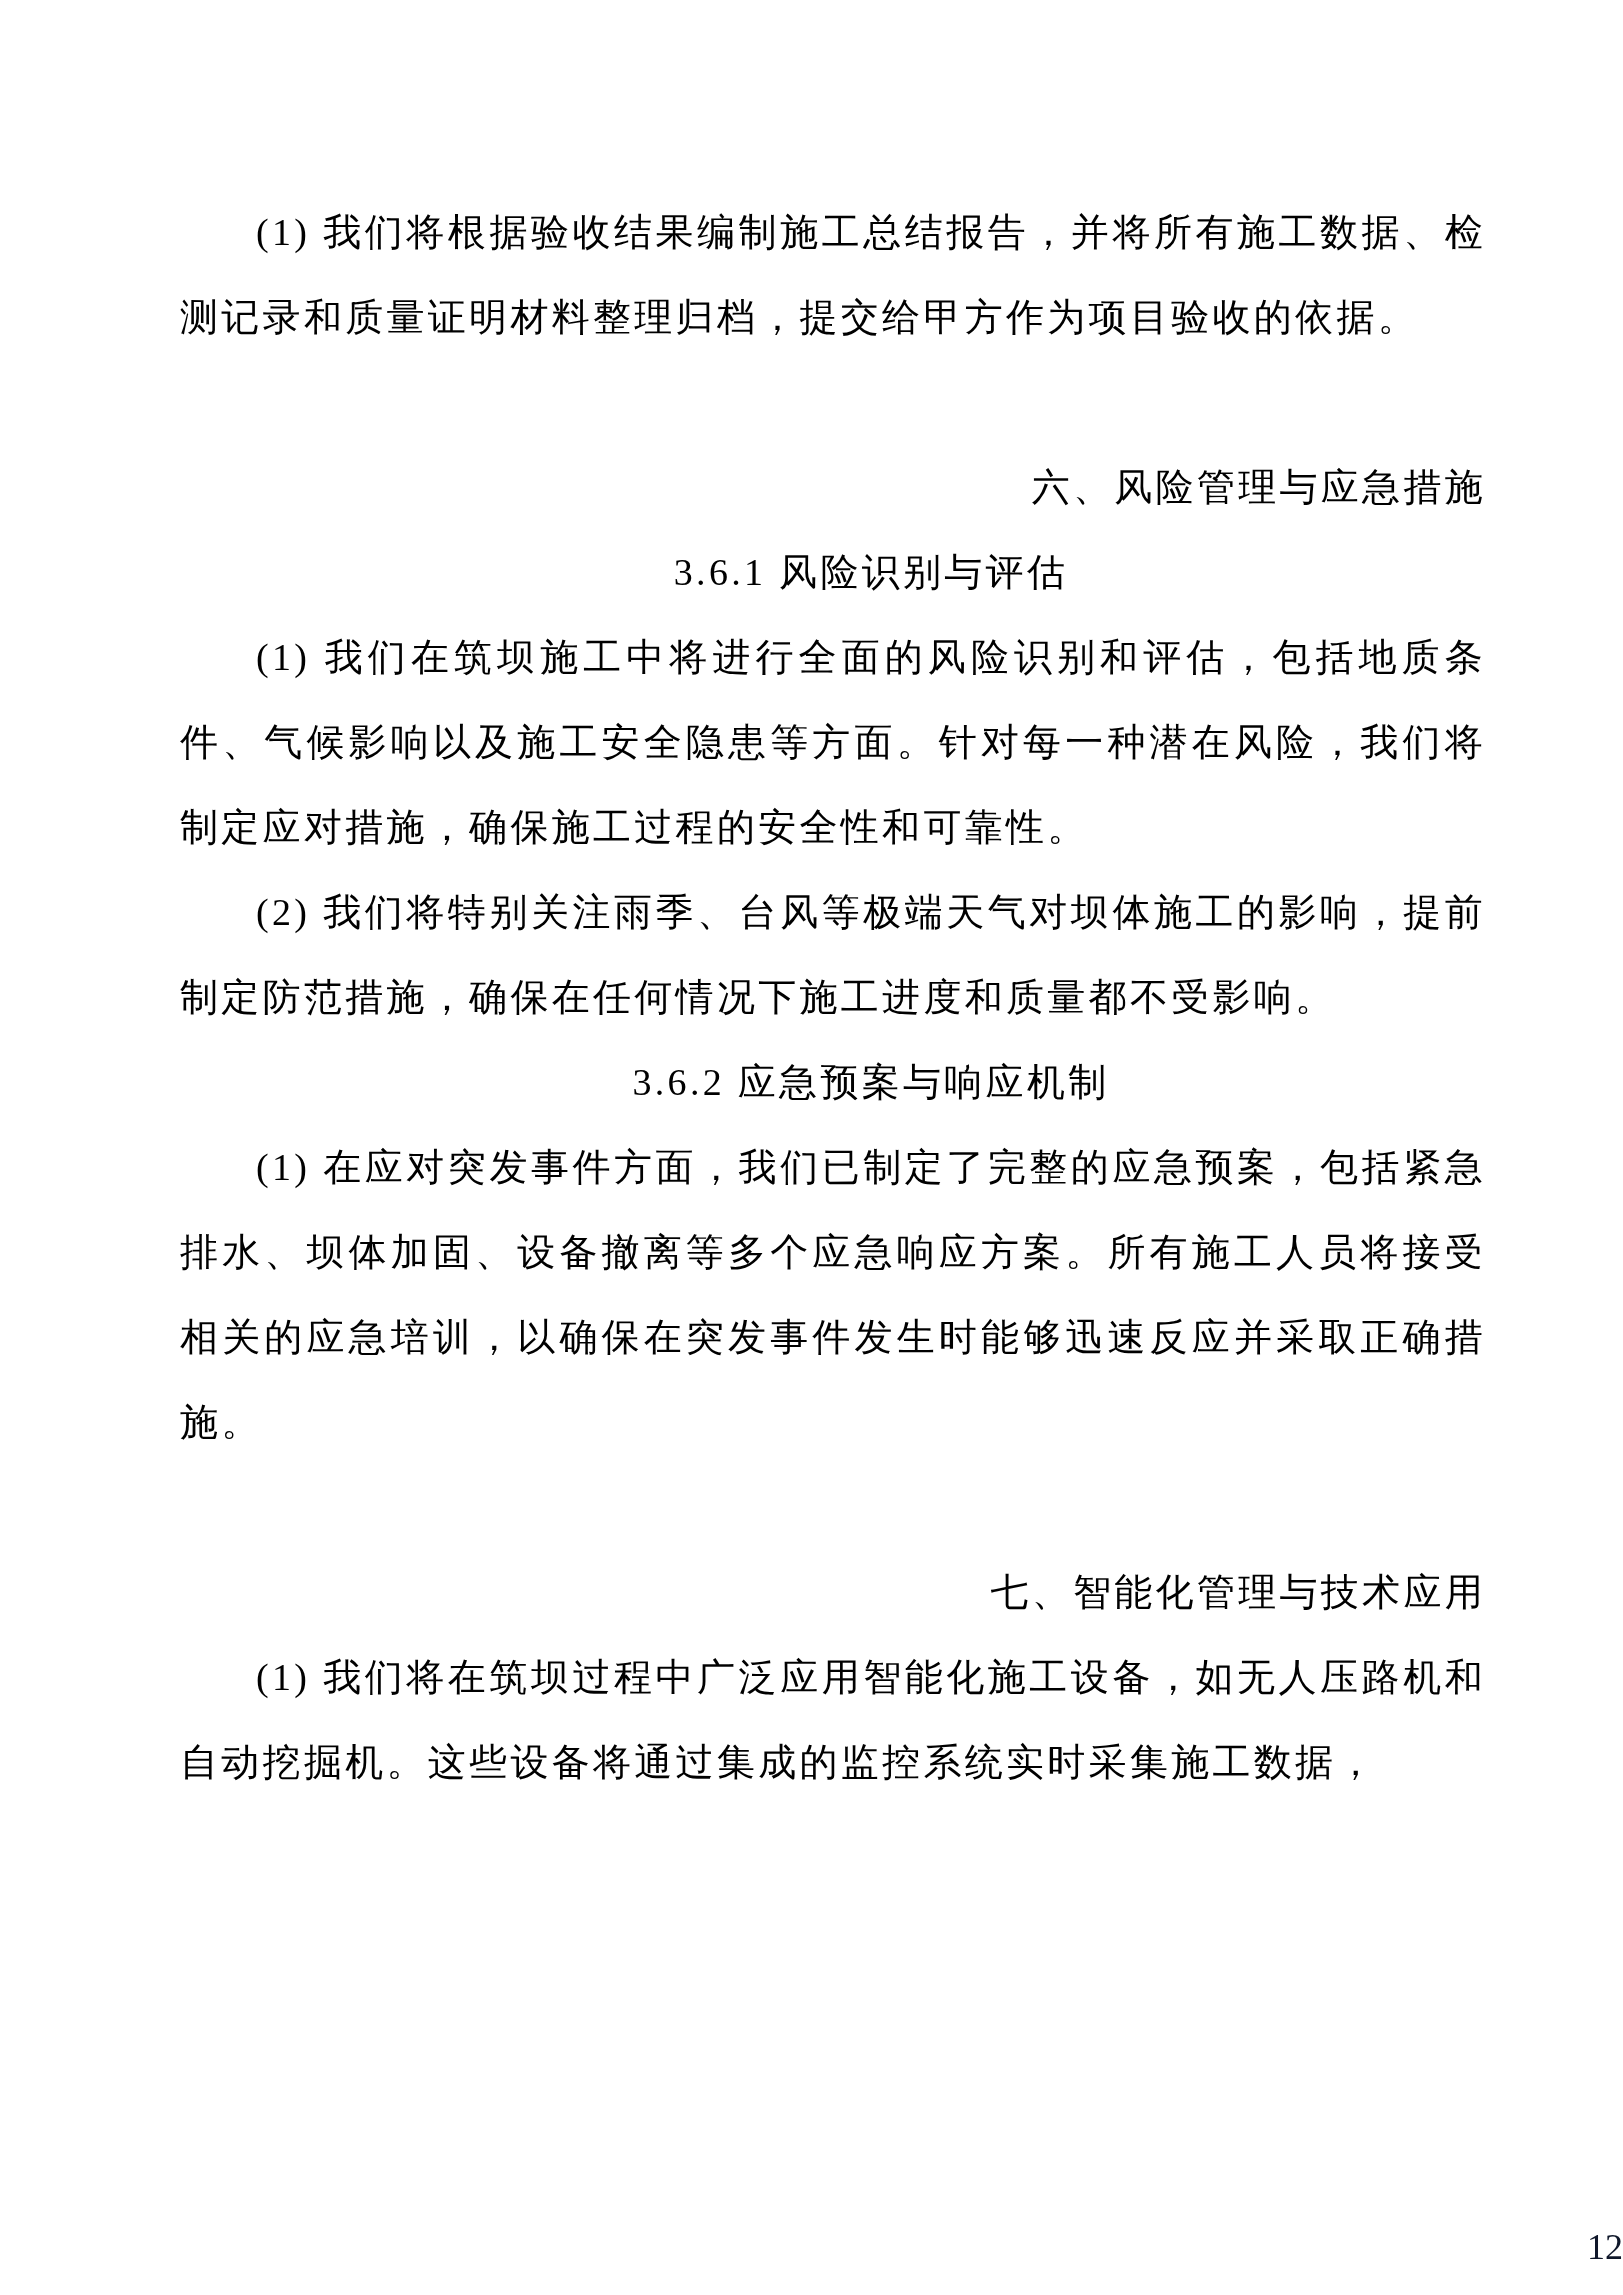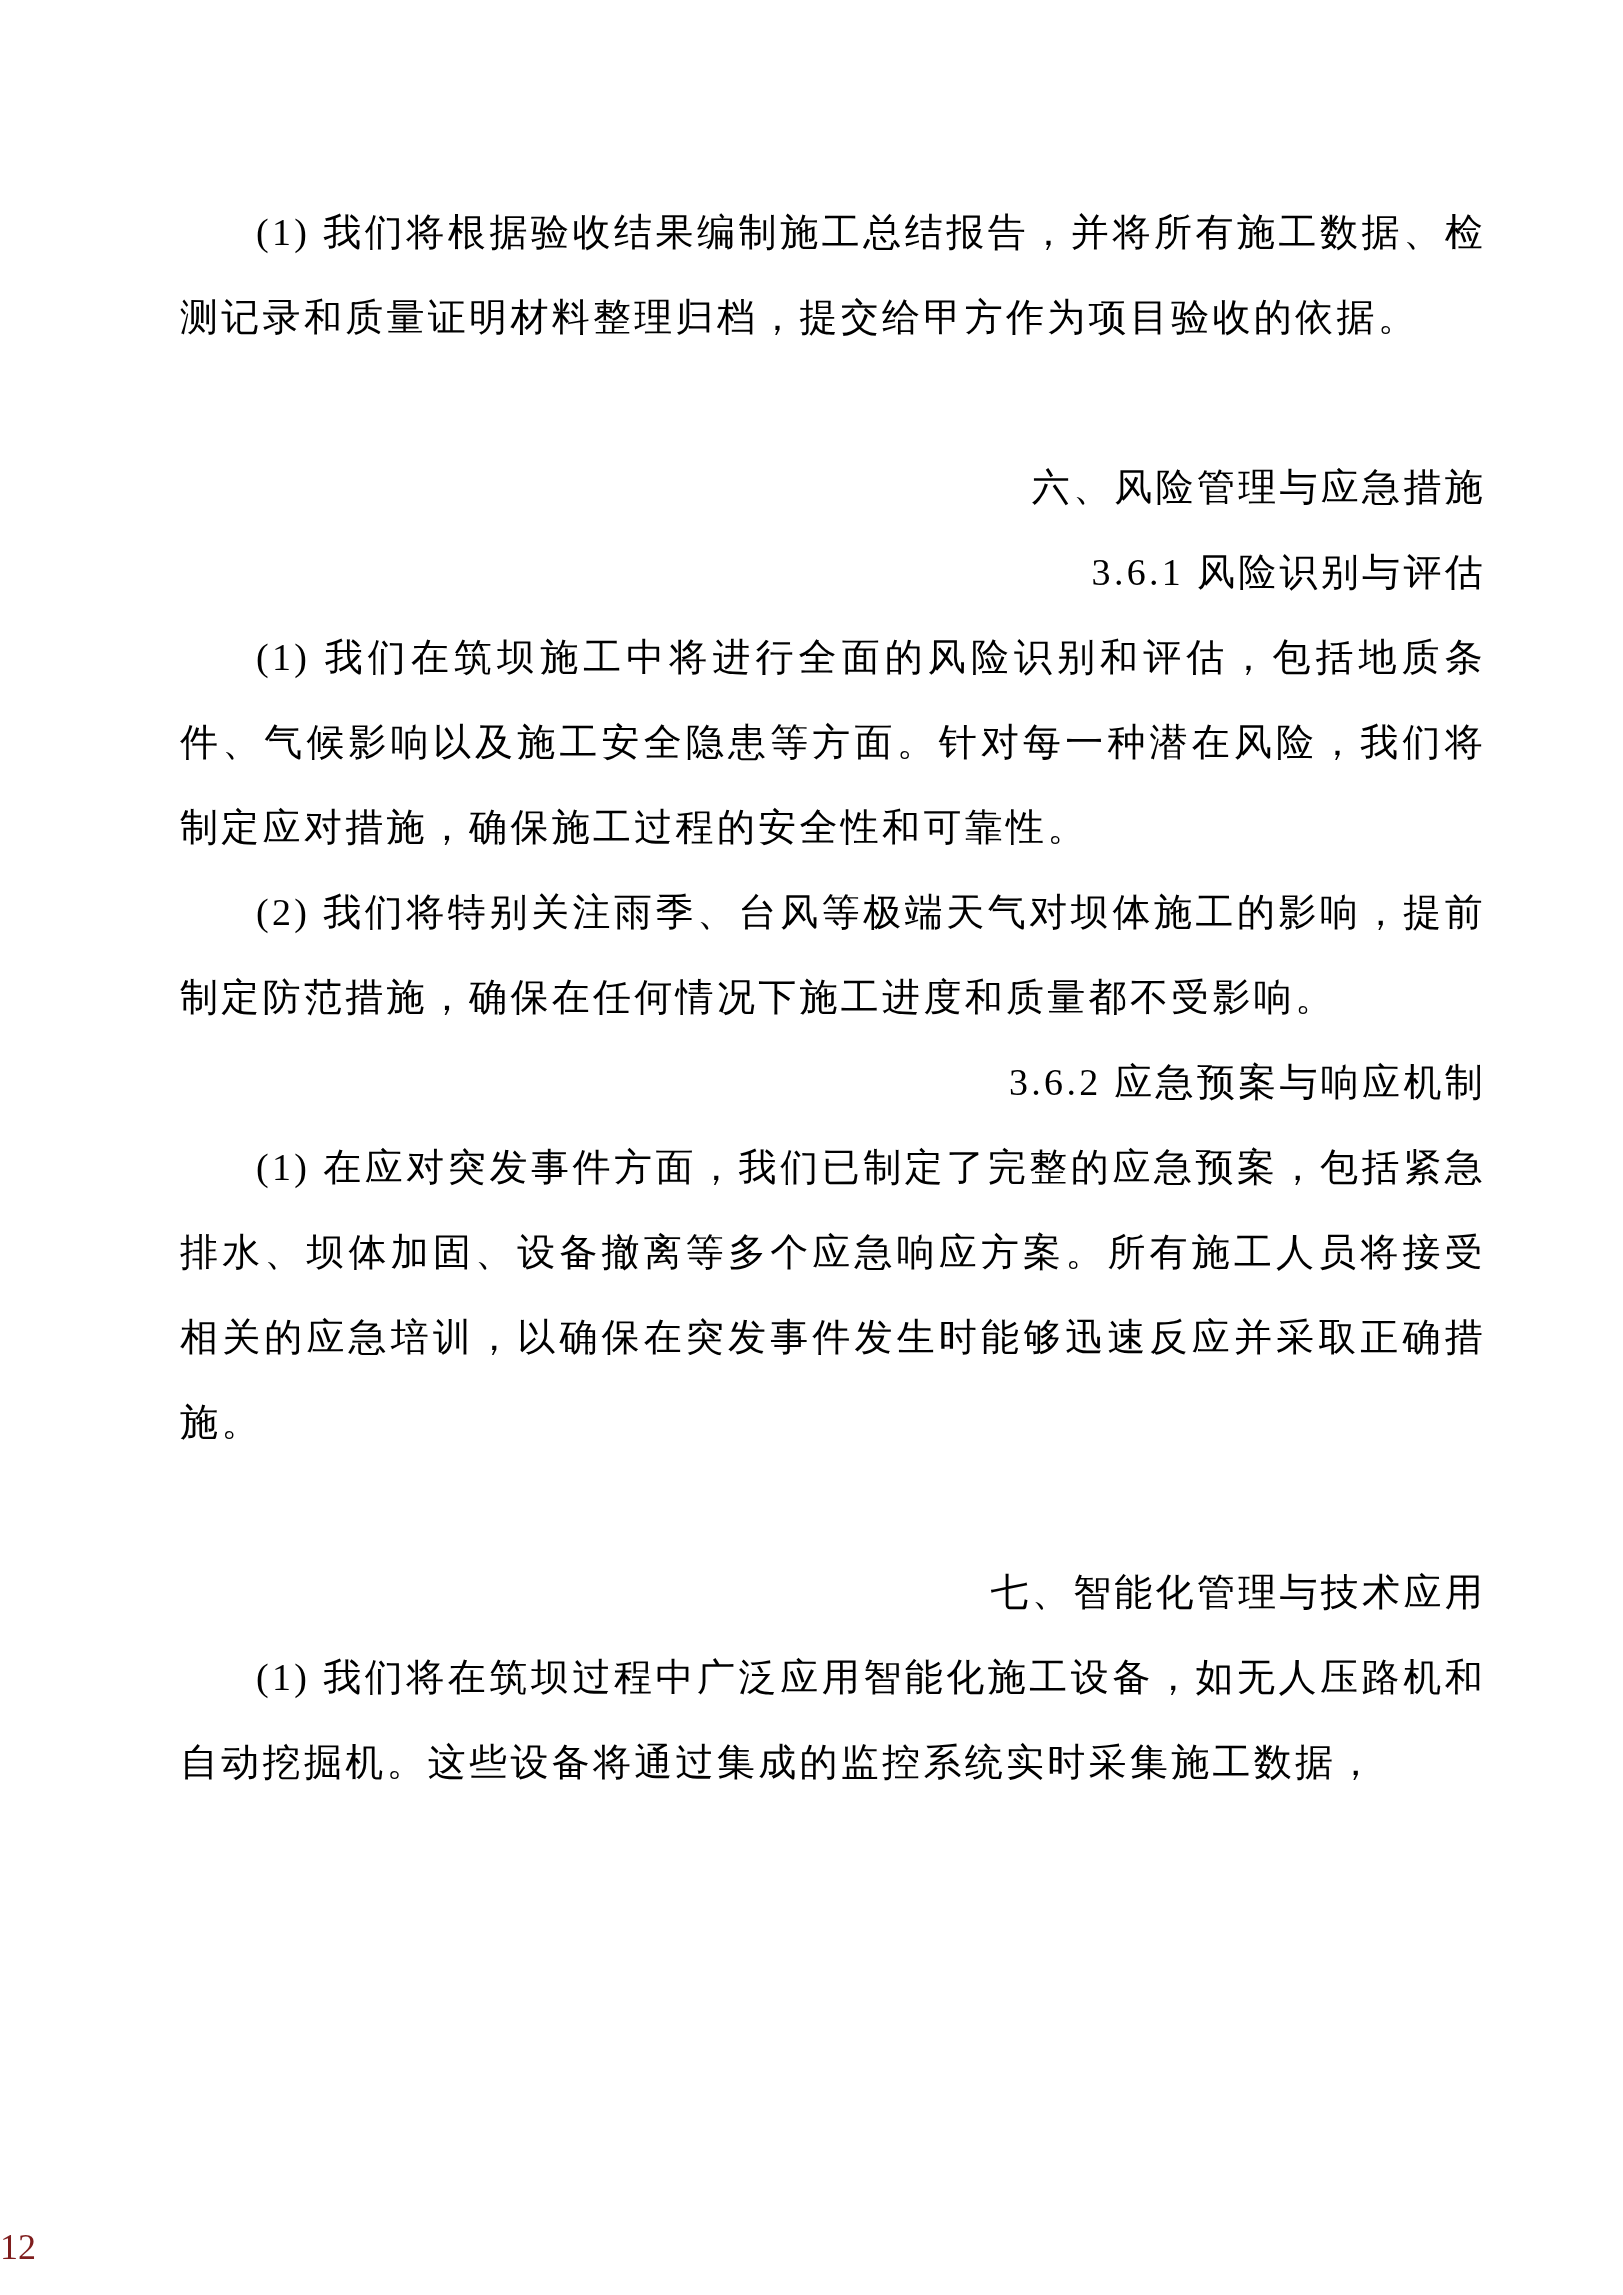--- a/index.html
+++ b/index.html
@@ -33,31 +33,31 @@
   }
 
   .heading {
     margin-top: 85px;  
     text-align: right;
     text-indent: 0;
   }
 
   .subheading {
     text-indent: 76px;
-    text-align: right;
+    text-align: center;
   }
 
   .page-number {
     position: absolute;
     bottom: 27.5px;
     left: 0;
     right: 0;
-    text-align: left;
+    text-align: right;
     font-size: 36px;
-    color: #7f1d1d;
+    color: #0f172a;
   }
 </style>
 </head>
 <body>
 
 <div class="page">
   <div class="content">
     <p class="para">(1) 我们将根据验收结果编制施工总结报告，并将所有施工数据、检测记录和质量证明材料整理归档，提交给甲方作为项目验收的依据。</p>
     <p class="heading">六、风险管理与应急措施</p>
     <p class="subheading">3.6.1 风险识别与评估</p>

